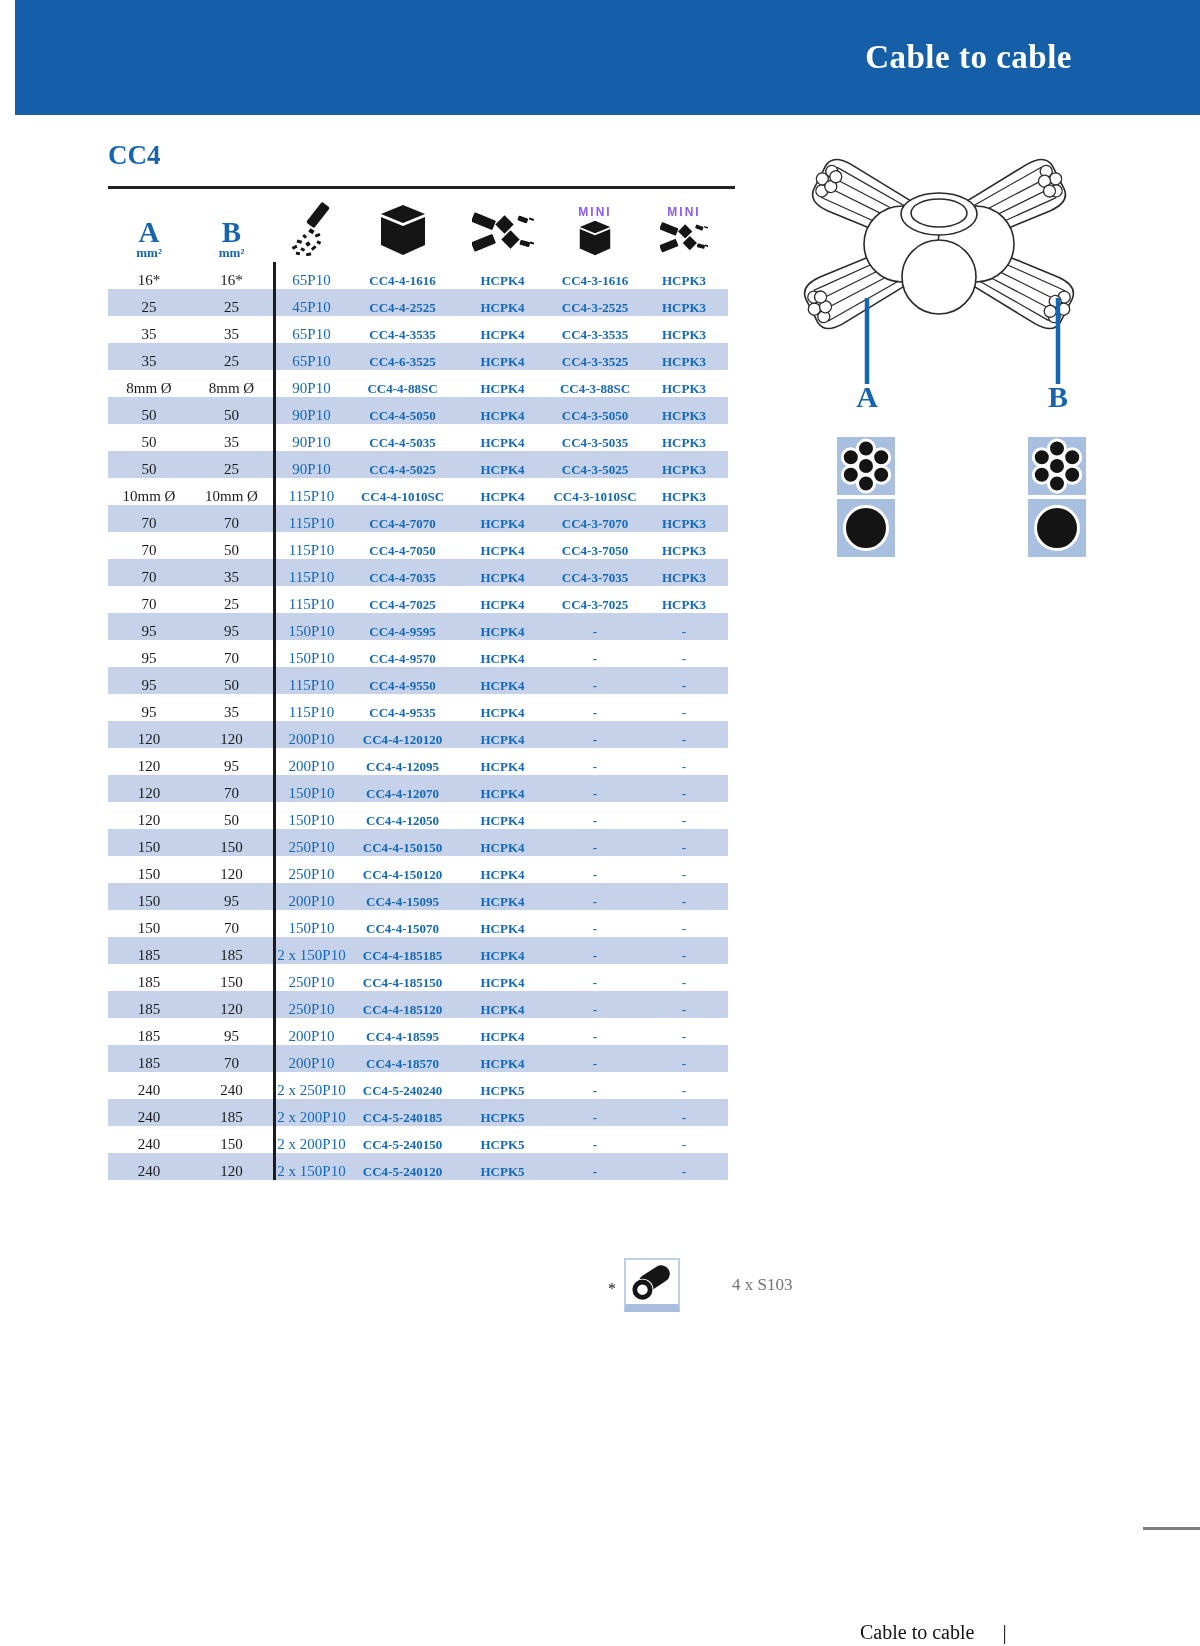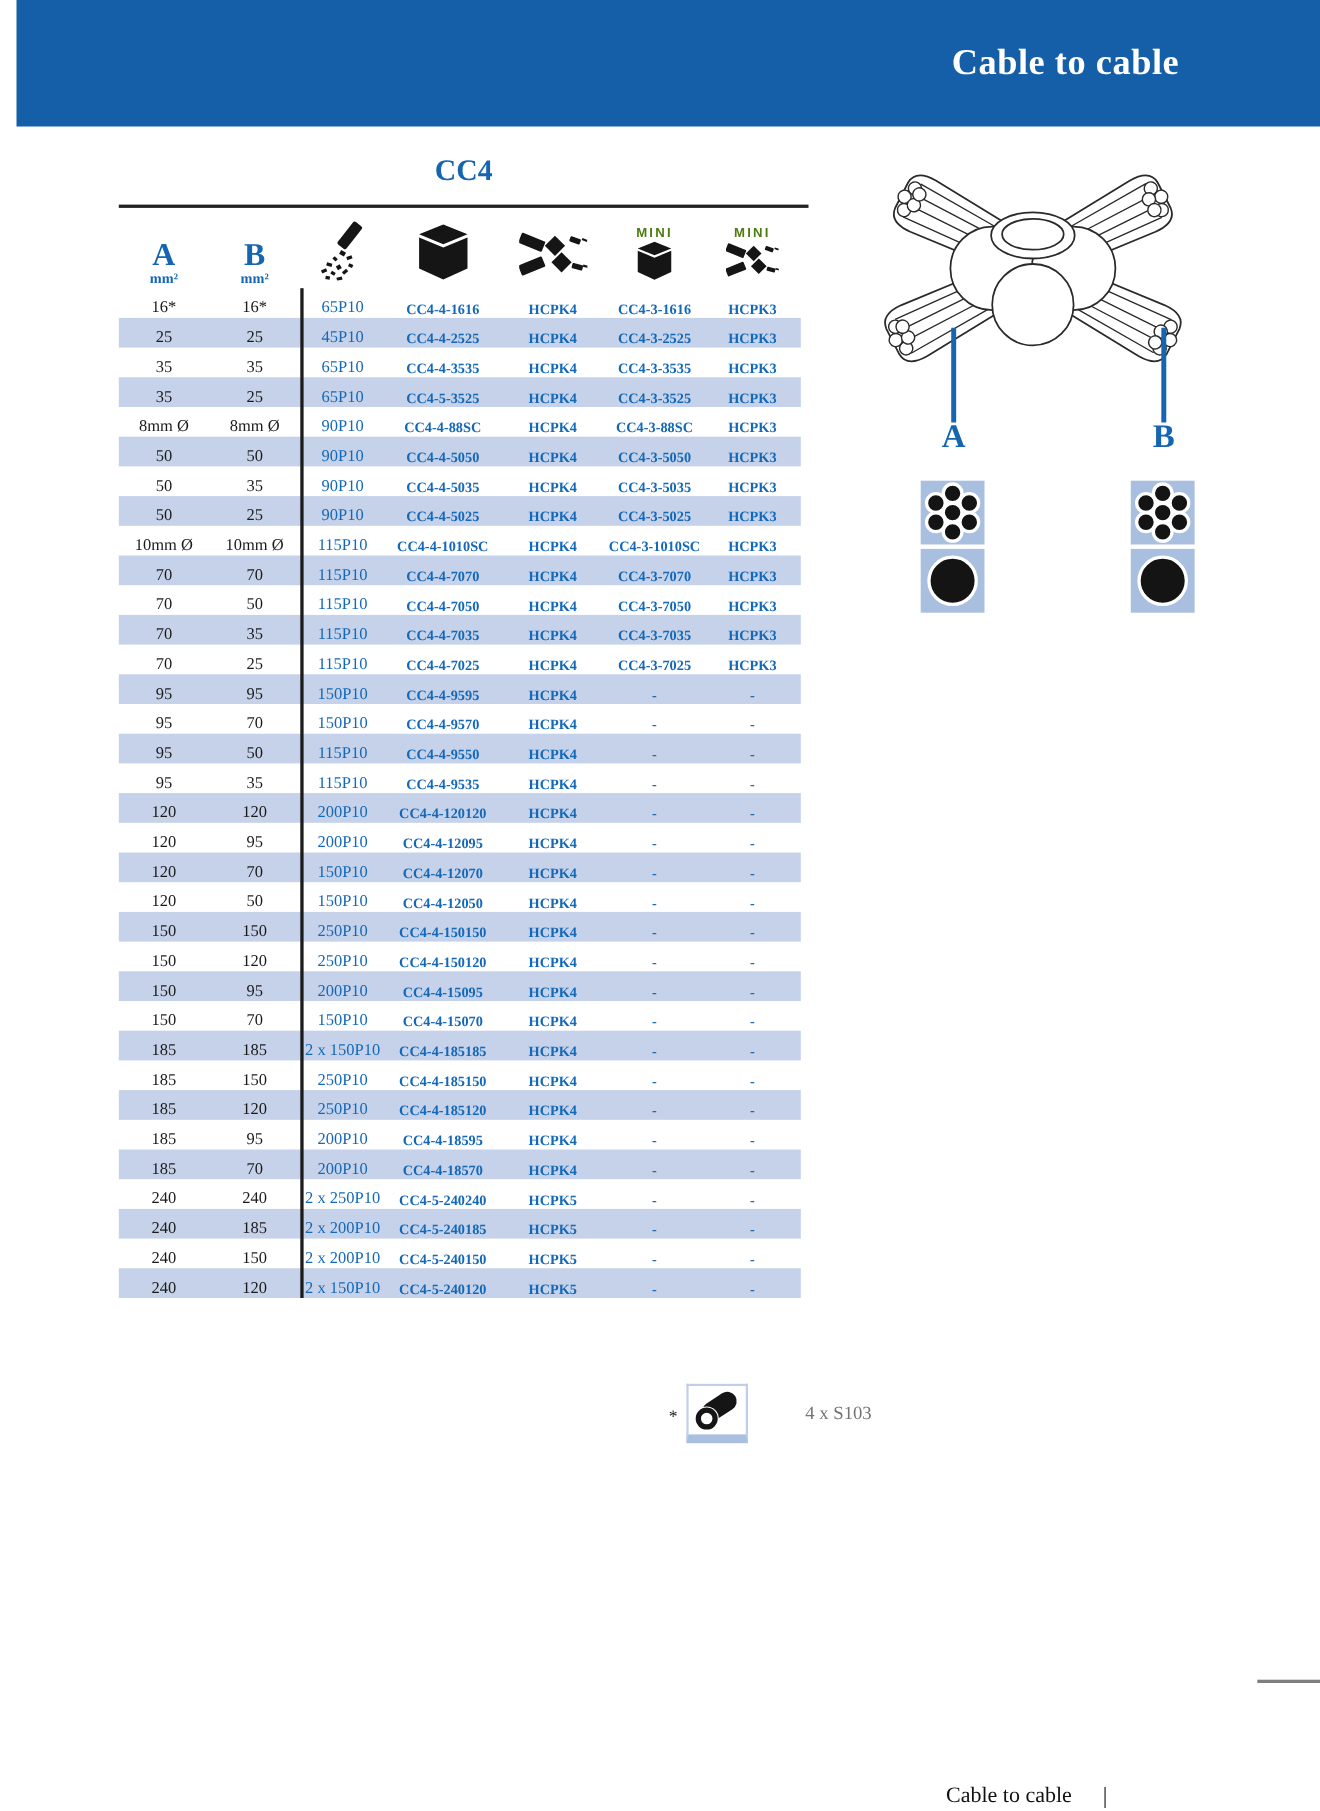--- a/index.html
+++ b/index.html
@@ -11,37 +11,37 @@
   .header-bar{
     position:absolute;left:15px;top:0;width:1185px;height:115px;
     background:#155fa9;display:flex;align-items:center;justify-content:flex-end;
   }
   .header-title{
     color:#ffffff;font-weight:bold;font-size:33px;letter-spacing:.5px;
     margin-right:128px;
   }
   
   .cc4-title{
-    position:absolute;left:108px;top:140px;width:627px;text-align:center;
+    position:absolute;left:108px;top:140px;width:627px;text-align:left;
     color:#1565b0;font-weight:bold;font-size:27px;
   }
   .top-rule{
     position:absolute;left:108px;top:186px;width:627px;height:3px;background:#222222;
   }
   
   .thead{
     position:absolute;left:108px;top:194px;width:620px;height:66px;
     display:flex;align-items:flex-end;
   }
   .hcell{display:flex;flex-direction:column;align-items:center;justify-content:flex-end;height:66px;}
   .hletter{color:#1565b0;font-weight:bold;font-size:29px;line-height:26px;}
   .hunit{color:#1565b0;font-weight:bold;font-size:13px;line-height:15px;}
   .mini-tag{
     font-family:"Liberation Sans", sans-serif;font-weight:bold;font-size:12px;
-    letter-spacing:2px;color:#4d7c0f;line-height:12px;margin-bottom:2px;
+    letter-spacing:2px;color:#8b5cf6;line-height:12px;margin-bottom:2px;
   }
   .c0{width:82px}.c1{width:83px}.c2{width:77px}.c3{width:105px}.c4{width:95px}.c5{width:90px}.c6{width:88px}
   
   .tbody{position:absolute;left:108px;top:262px;width:620px;}
   .trow{display:flex;height:27px;align-items:flex-end;}
   .trow.striped{background:#c5d2e9;}
   .tcell{text-align:center;overflow:hidden;white-space:nowrap;}
   .tcell.black{font-size:15px;color:#1a1a1a;}
   .tcell.resin{font-weight:normal;font-size:15px;color:#1468b8;}
   .tcell.code{font-weight:bold;font-size:13px;color:#1468b8;}
@@ -189,21 +189,21 @@
       <div class="tcell c2 resin">65P10</div>
       <div class="tcell c3 code">CC4-4-3535</div>
       <div class="tcell c4 code">HCPK4</div>
       <div class="tcell c5 code">CC4-3-3535</div>
       <div class="tcell c6 code">HCPK3</div>
     </div>
     <div class="trow striped">
       <div class="tcell c0 black">35</div>
       <div class="tcell c1 black">25</div>
       <div class="tcell c2 resin">65P10</div>
-      <div class="tcell c3 code">CC4-5-3525</div>
+      <div class="tcell c3 code">CC4-6-3525</div>
       <div class="tcell c4 code">HCPK4</div>
       <div class="tcell c5 code">CC4-3-3525</div>
       <div class="tcell c6 code">HCPK3</div>
     </div>
     <div class="trow">
       <div class="tcell c0 black">8mm Ø</div>
       <div class="tcell c1 black">8mm Ø</div>
       <div class="tcell c2 resin">90P10</div>
       <div class="tcell c3 code">CC4-4-88SC</div>
       <div class="tcell c4 code">HCPK4</div>

